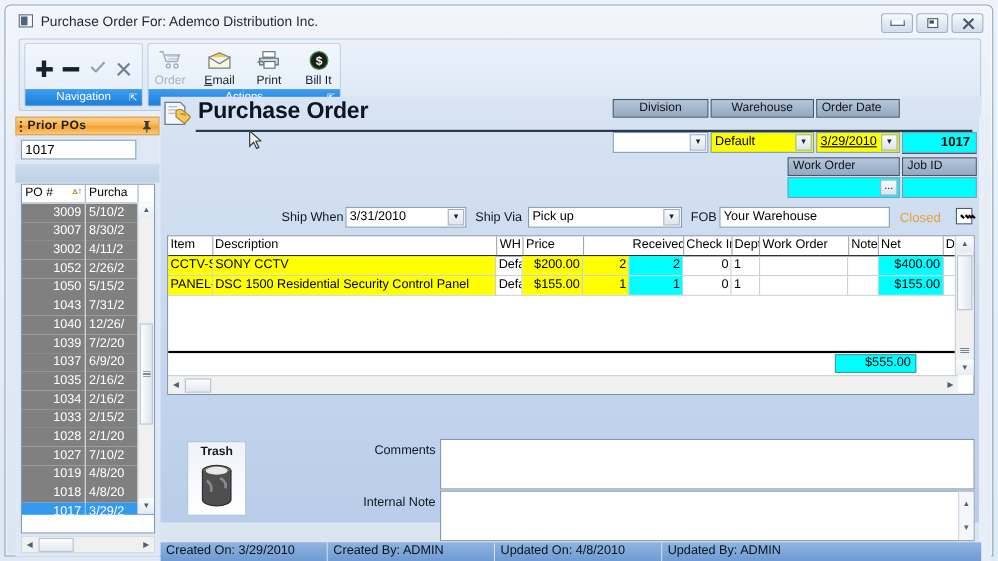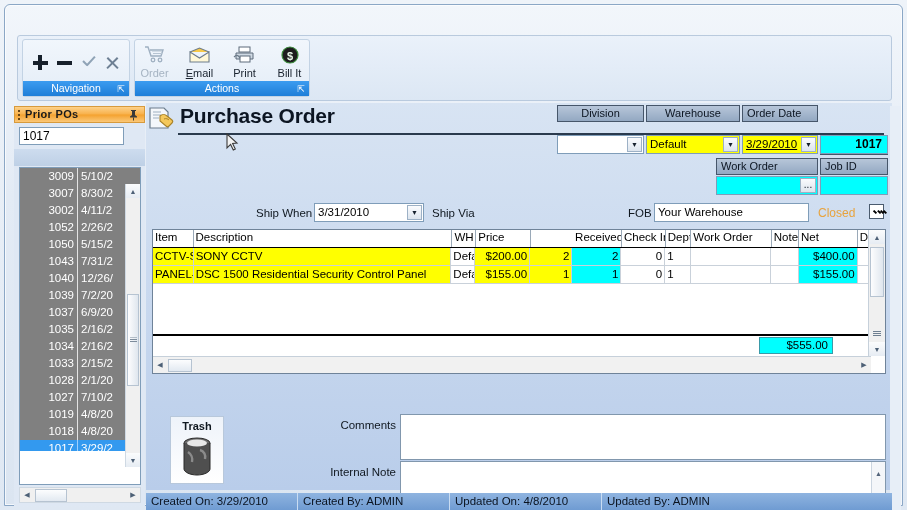--- a/index.html
+++ b/index.html
@@ -147,21 +147,21 @@
     position:absolute;left:5px;top:381px;width:122px;height:16px;
     background:#f0f0f0;border:1px solid #cfd9e3;box-sizing:border-box;display:flex;align-items:center;
   }
   .hs-arr{width:14px;height:14px;display:flex;align-items:center;justify-content:center;font-size:7px;color:#4d6076;}
   .hs-thumb{width:32px;height:13px;margin-left:1px;background:linear-gradient(to bottom,#fcfdfe,#e2e9f1);
     border:1px solid #b6c3d1;box-sizing:border-box;}
   .hs-sp{flex:1;}
 
   
   .main{
-    position:absolute;left:141px;top:98px;width:746px;height:387px;
+    position:absolute;left:141px;top:83px;width:746px;height:387px;
     background:linear-gradient(to bottom,#d8e4f3 0%,#b9cdea 100%);
   }
   .po-icon{position:absolute;left:2px;top:2px;width:30px;height:26px;}
   .po-title{position:absolute;left:34px;top:1px;font-size:21px;font-weight:bold;color:#0c1522;letter-spacing:-.2px;}
   .po-rule{position:absolute;left:32px;top:30px;width:706px;height:2px;background:#2a3a4d;}
   .cursor-arrow{position:absolute;left:80px;top:30px;width:14px;height:20px;}
 
   .fld-head{
     position:absolute;height:17px;
     background:linear-gradient(to bottom,#b7c6d9,#93a8c2);
@@ -250,20 +250,41 @@
     position:absolute;right:1px;top:101px;width:11px;height:404px;background:#e7eef7;
   }
 </style>
 </head>
 <body>
 
 <div id="app">
 
   <div class="win-frame">
 
+    <div class="titlebar">
+      <span class="title-icon"></span>
+      <span class="title-text">Purchase Order For:  Ademco Distribution Inc.</span>
+      <div class="wbtns">
+        <div class="wbtn">
+            <i>
+              <span class="g-min"></span>
+            </i>
+          </div>
+        <div class="wbtn">
+            <i>
+              <span class="g-max"></span>
+            </i>
+          </div>
+        <div class="wbtn">
+            <i>
+              <span class="g-close"></span>
+            </i>
+          </div>
+      </div>
+    </div>
 
     <div class="ribbon">
 
       <div class="rgroup rgroup-nav">
         <div class="navbtns">
           <div class="navbtn nb-plus"></div>
           <div class="navbtn nb-minus"></div>
           <div class="navbtn nb-check"></div>
           <div class="navbtn nb-x"></div>
         </div>
@@ -331,20 +352,28 @@
               <path d="M5.5 8.5v3" stroke="#3a3a3a" stroke-width="1"></path>
             </svg>
         </span>
       </div>
 
       <input class="sb-search" value="1017" style="">
 
       <div class="sb-band"></div>
 
       <div class="sb-list">
+        <div class="lst-head">
+          <div class="lh-c1">
+            <span>PO #</span>
+            <span class="lh-sort"><span style="color:#c08a17;">▵</span><b style="color:#2b6fc0;">↑</b></span>
+          </div>
+          <div class="lh-c2">Purcha</div>
+          <div class="lh-c3"></div>
+        </div>
         <div class="lst-body" id="po-rows">
             <div class="lrow">
               <div class="lc1">3009</div>
               <div class="lc2">5/10/2</div>
             </div>
             <div class="lrow">
               <div class="lc1">3007</div>
               <div class="lc2">8/30/2</div>
             </div>
             <div class="lrow">
@@ -470,20 +499,24 @@
         <span class="elipbtn">...</span>
       </div>
       <div class="fld-box cyan" style="left:674px;top:73px;width:68px;"></div>
 
       <div class="lbl" style="left:110px;top:104px;">Ship When</div>
       <div class="fld-box" style="left:168px;top:100px;width:110px;">
         <span>3/31/2010</span>
         <span class="ddarrow">▼</span>
       </div>
       <div class="lbl" style="left:286px;top:104px;">Ship Via</div>
+      <div class="fld-box" style="left:334px;top:100px;width:140px;">
+        <span>Pick up</span>
+        <span class="ddarrow">▼</span>
+      </div>
       <div class="lbl" style="left:482px;top:104px;">FOB</div>
       <div class="fld-box" style="left:508px;top:100px;width:155px;">Your Warehouse</div>
       <div class="closed-lbl" style="left:672px;top:103px;">Closed</div>
       <div class="chk" style="left:723px;top:101px;"></div>
 
       <div class="grid">
         <div class="g-head" id="grid-head">
             <div class="gh" style="width: 48px;">Item</div>
             <div class="gh" style="width: 310px;">Description</div>
             <div class="gh" style="width: 28px;">WH</div>

